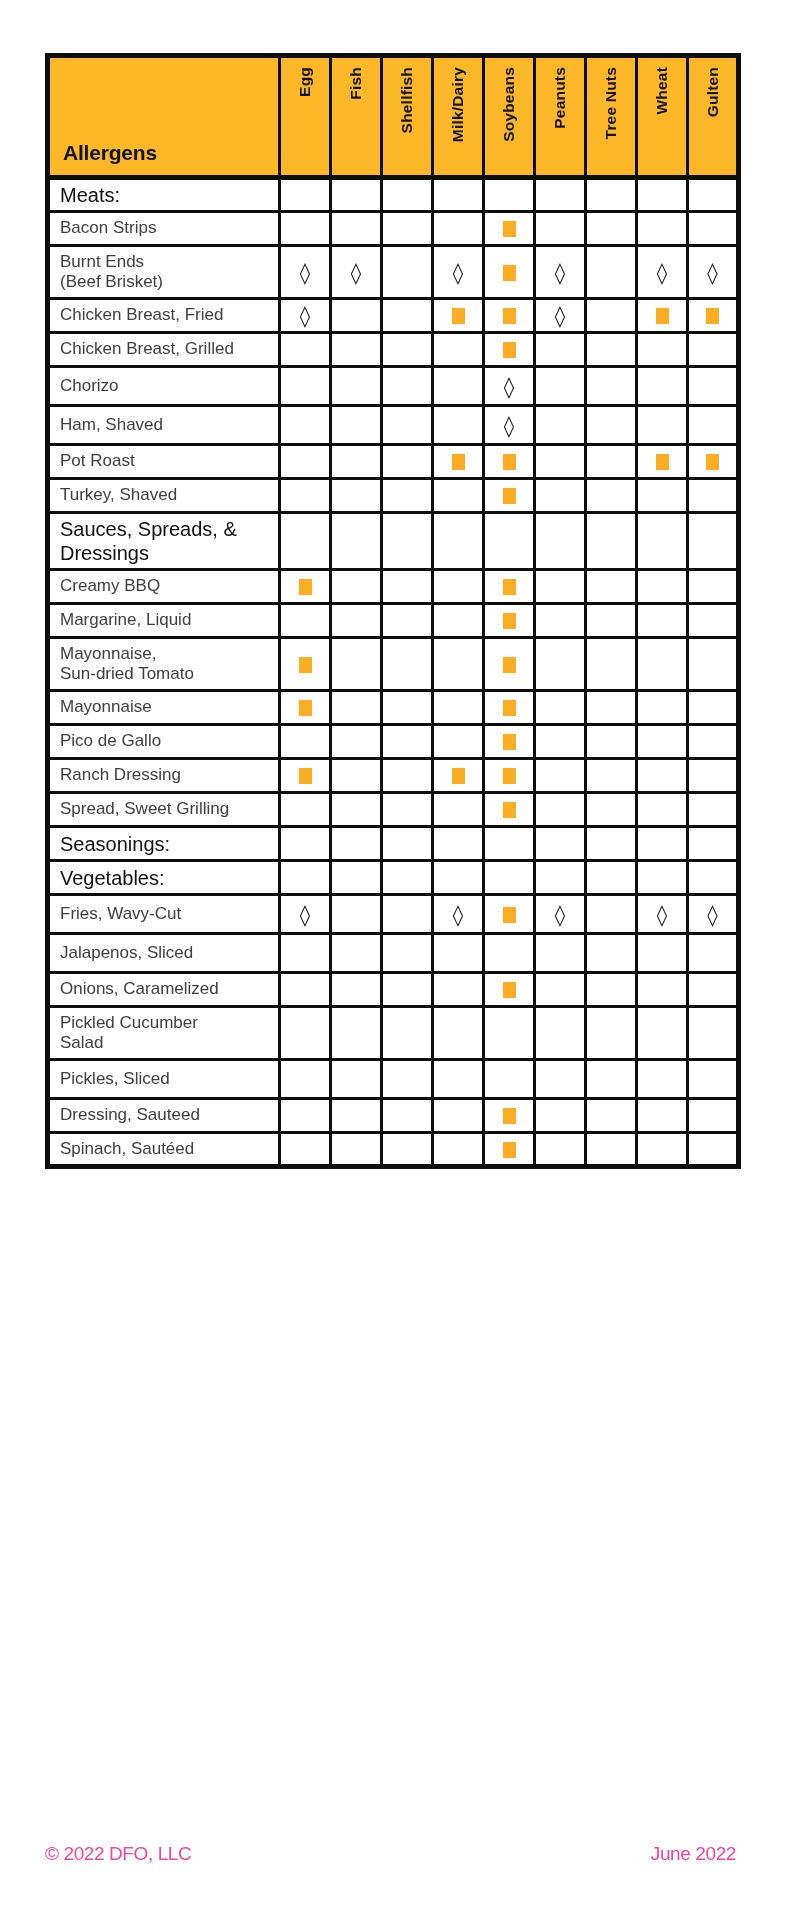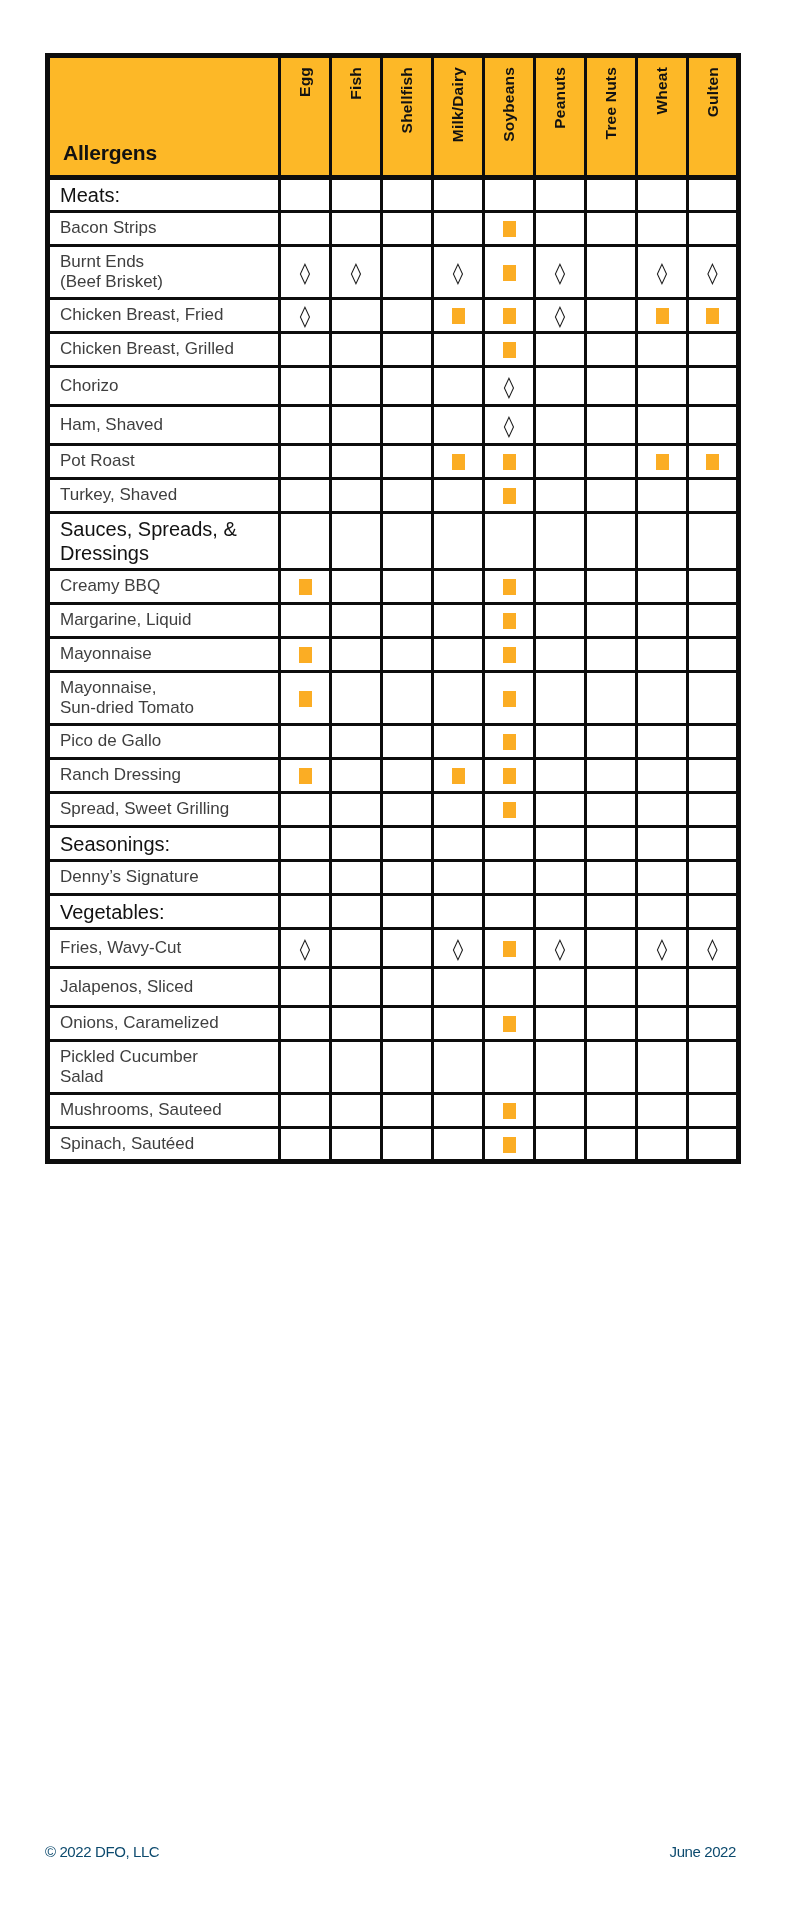--- a/index.html
+++ b/index.html
@@ -98,22 +98,22 @@
     vertical-align:middle;
     font-family:"DejaVu Sans", sans-serif;
   }
   .footer{
     position:absolute;
     left:45px;
     top:1843px;
     width:691px;
     display:flex;
     justify-content:space-between;
-    font-size:15px;
-    color:#0c4a6e;
+    font-size:19px;
+    color:#ec4899;
     letter-spacing:-0.4px;
   }
 </style>
 </head>
 <body>
 
 <div class="page">
 
   <table class="allergen">
     <colgroup>
@@ -284,46 +284,46 @@
           <td class="cell"></td>
           <td class="cell"></td>
           <td class="cell"></td>
           <td class="cell"></td>
           <td class="cell"><span class="sq"></span></td>
           <td class="cell"></td>
           <td class="cell"></td>
           <td class="cell"></td>
           <td class="cell"></td>
         </tr>
-        <tr class="item normal">
-          <td class="label">Mayonnaise</td>
-          <td class="cell"><span class="sq"></span></td>
-          <td class="cell"></td>
-          <td class="cell"></td>
-          <td class="cell"></td>
-          <td class="cell"><span class="sq"></span></td>
-          <td class="cell"></td>
-          <td class="cell"></td>
-          <td class="cell"></td>
-          <td class="cell"></td>
-        </tr>
         <tr class="item double">
           <td class="label">Mayonnaise,
 Sun-dried Tomato</td>
           <td class="cell"><span class="sq"></span></td>
           <td class="cell"></td>
           <td class="cell"></td>
           <td class="cell"></td>
           <td class="cell"><span class="sq"></span></td>
           <td class="cell"></td>
           <td class="cell"></td>
           <td class="cell"></td>
           <td class="cell"></td>
         </tr>
         <tr class="item normal">
+          <td class="label">Mayonnaise</td>
+          <td class="cell"><span class="sq"></span></td>
+          <td class="cell"></td>
+          <td class="cell"></td>
+          <td class="cell"></td>
+          <td class="cell"><span class="sq"></span></td>
+          <td class="cell"></td>
+          <td class="cell"></td>
+          <td class="cell"></td>
+          <td class="cell"></td>
+        </tr>
+        <tr class="item normal">
           <td class="label">Pico de Gallo</td>
           <td class="cell"></td>
           <td class="cell"></td>
           <td class="cell"></td>
           <td class="cell"></td>
           <td class="cell"><span class="sq"></span></td>
           <td class="cell"></td>
           <td class="cell"></td>
           <td class="cell"></td>
           <td class="cell"></td>
@@ -347,32 +347,20 @@
           <td class="cell"></td>
           <td class="cell"></td>
           <td class="cell"><span class="sq"></span></td>
           <td class="cell"></td>
           <td class="cell"></td>
           <td class="cell"></td>
           <td class="cell"></td>
         </tr>
         <tr class="category normal">
           <td class="label">Seasonings:</td>
-          <td class="cell"></td>
-          <td class="cell"></td>
-          <td class="cell"></td>
-          <td class="cell"></td>
-          <td class="cell"></td>
-          <td class="cell"></td>
-          <td class="cell"></td>
-          <td class="cell"></td>
-          <td class="cell"></td>
-        </tr>
-        <tr class="item normal">
-          <td class="label">Denny’s Signature</td>
           <td class="cell"></td>
           <td class="cell"></td>
           <td class="cell"></td>
           <td class="cell"></td>
           <td class="cell"></td>
           <td class="cell"></td>
           <td class="cell"></td>
           <td class="cell"></td>
           <td class="cell"></td>
         </tr>
@@ -430,22 +418,34 @@
           <td class="cell"></td>
           <td class="cell"></td>
           <td class="cell"></td>
           <td class="cell"></td>
           <td class="cell"></td>
           <td class="cell"></td>
           <td class="cell"></td>
           <td class="cell"></td>
           <td class="cell"></td>
         </tr>
-        <tr class="item normal">
-          <td class="label">Mushrooms, Sauteed</td>
+        <tr class="item tall">
+          <td class="label">Pickles, Sliced</td>
+          <td class="cell"></td>
+          <td class="cell"></td>
+          <td class="cell"></td>
+          <td class="cell"></td>
+          <td class="cell"></td>
+          <td class="cell"></td>
+          <td class="cell"></td>
+          <td class="cell"></td>
+          <td class="cell"></td>
+        </tr>
+        <tr class="item normal">
+          <td class="label">Dressing, Sauteed</td>
           <td class="cell"></td>
           <td class="cell"></td>
           <td class="cell"></td>
           <td class="cell"></td>
           <td class="cell"><span class="sq"></span></td>
           <td class="cell"></td>
           <td class="cell"></td>
           <td class="cell"></td>
           <td class="cell"></td>
         </tr>

